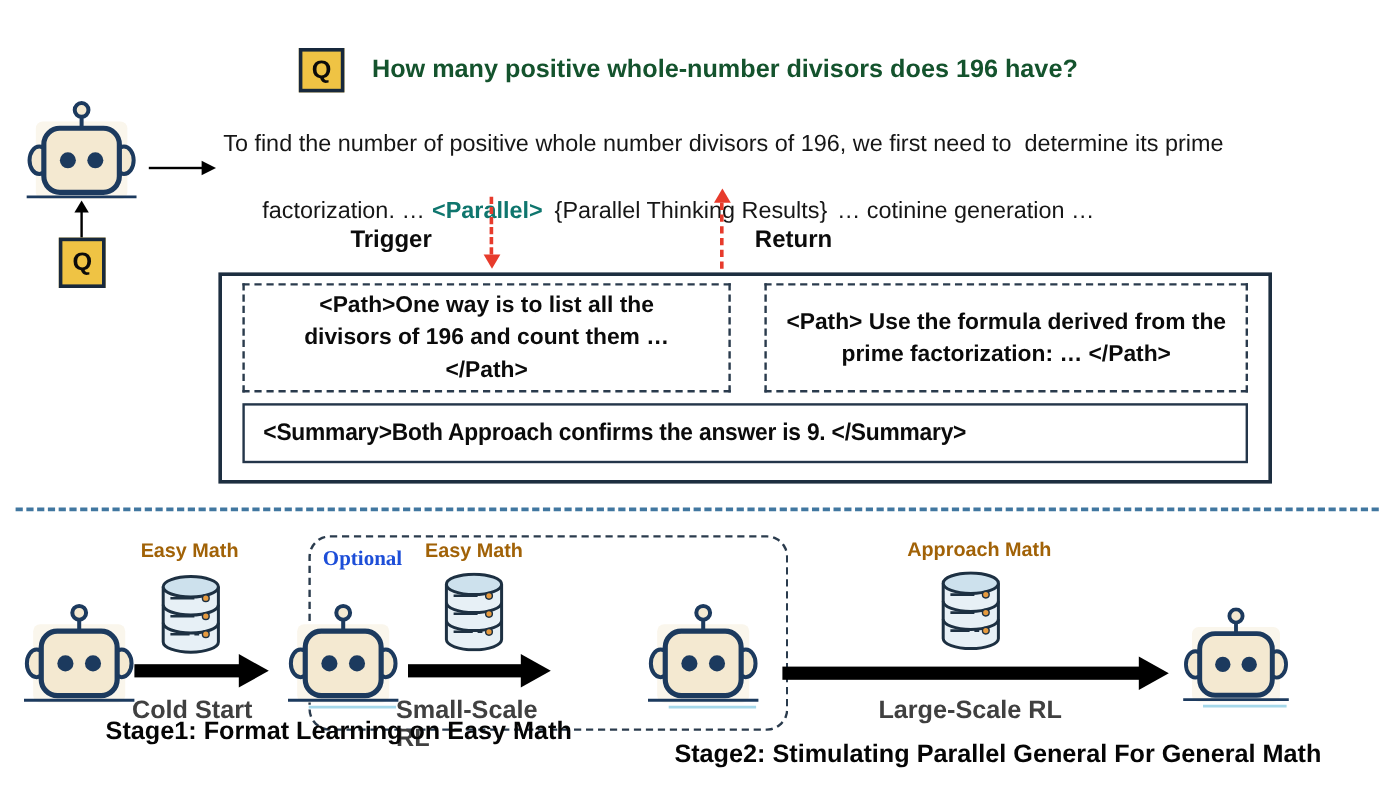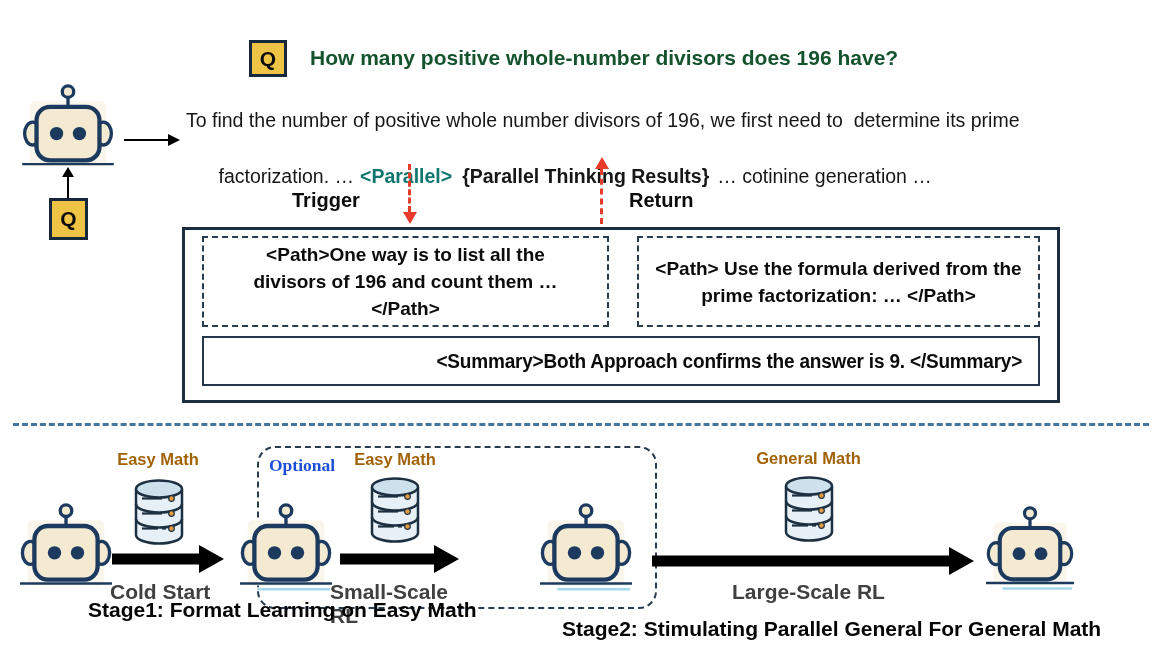--- a/index.html
+++ b/index.html
@@ -13,34 +13,34 @@
   .q-badge {
     display:flex; align-items:center; justify-content:center;
     background:#efc344; border:3px solid #17283c; color:#0b0b0b;
     font-weight:bold; font-size:21px; box-sizing:border-box;
   }
 
   .title { font-size:21px; font-weight:bold; color:#14532d; white-space:nowrap; }
 
   .para-line { font-size:19.5px; line-height:28px; color:#161616; white-space:pre-wrap; }
   .tag-red { color:#0f766e; font-weight:bold; margin:0 10px 0 6px; }
-  .tag-bold { font-weight:bold; }
+  .tag-bold { font-weight:normal; }
 
   .flow-label { font-size:20px; font-weight:bold; color:#0b0b0b; }
 
   
   .outer-box { border:3.5px solid #1d2e40; box-sizing:border-box; background:#fff; }
   .dash-box {
     border:2.5px dashed #2a3b4d; box-sizing:border-box;
     display:flex; align-items:center; justify-content:center; text-align:center;
   }
   .dash-box .ptext { font-size:19px; font-weight:bold; line-height:27px; color:#0b0b0b; }
   .summary-box {
     border:2.5px solid #24364a; box-sizing:border-box;
-    display:flex; align-items:center; justify-content:flex-end;
+    display:flex; align-items:center; justify-content:flex-start;
   }
   .summary-box .stext {
     font-size:20px; font-weight:bold; color:#0b0b0b;
     display:inline-block; transform:scaleX(0.95); letter-spacing:-0.2px;
   }
 
   
   .separator { border-top:3px dashed #4177a0; }
 
   
@@ -150,21 +150,21 @@
     <span class="stext">&lt;Summary&gt;Both Approach confirms the answer is 9. &lt;/Summary&gt;</span>
   </div>
 
   <div class="abs separator" style="left:13px; top:423px; width:1136px;"></div>
 
   <div class="abs optional-box" style="left:257px; top:446px; width:400px; height:163px;"></div>
   <div class="abs optional-label" style="left:269px; top:455px;">Optional</div>
 
   <div class="abs ds-label" style="left:116px; top:450px; width:84px;">Easy Math</div>
   <div class="abs ds-label" style="left:353px; top:450px; width:84px;">Easy Math</div>
-  <div class="abs ds-label" style="left:756px; top:449px; width:105px;">General Math</div>
+  <div class="abs ds-label" style="left:756px; top:449px; width:105px;">Approach Math</div>
 
   <svg class="abs" style="left:133px; top:479px;" width="52" height="66" viewBox="0 0 52 66">
       <use href="#db-def"></use>
     </svg>
   <svg class="abs" style="left:369px; top:477px;" width="52" height="66" viewBox="0 0 52 66">
       <use href="#db-def"></use>
     </svg>
   <svg class="abs" style="left:783px; top:476px;" width="52" height="66" viewBox="0 0 52 66">
       <use href="#db-def"></use>
     </svg>

